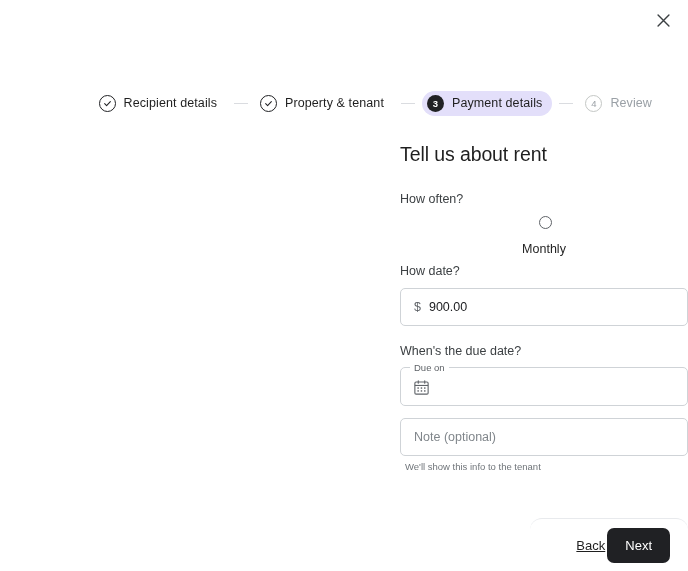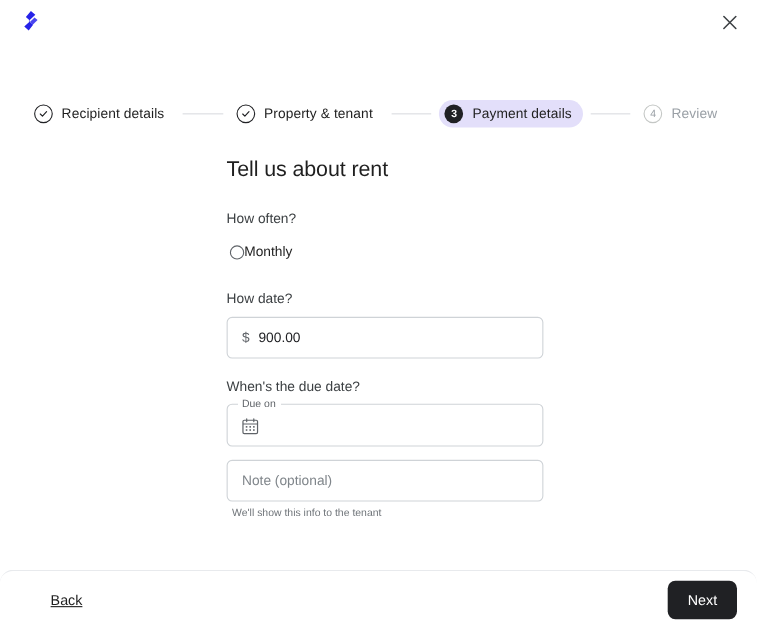--- a/index.html
+++ b/index.html
@@ -12,20 +12,21 @@
     overflow: hidden;
   }
 
   .app {
     position: relative;
     width: 688px;
     height: 571px;
     background: #ffffff;
     display: flex;
     flex-direction: column;
+    align-items: flex-end;
   }
 
   
   .header {
     position: relative;
     height: 44px;
     flex: 0 0 auto;
   }
   .logo {
     position: absolute;
@@ -131,22 +132,24 @@
   .field-label {
     font-size: 12.5px;
     color: #3c4043;
     margin-bottom: 10px;
   }
 
   .radio-group { margin-bottom: 22px; }
   .radio-row {
     display: flex;
     align-items: center;
+    gap: 13px;
     height: 26px;
     cursor: pointer;
+    flex-direction: column;
   }
   .radio {
     width: 13px;
     height: 13px;
     border-radius: 50%;
     border: 1.4px solid #5f6368;
     flex: 0 0 auto;
     margin-left: 3px;
     position: relative;
     background: #fff;

